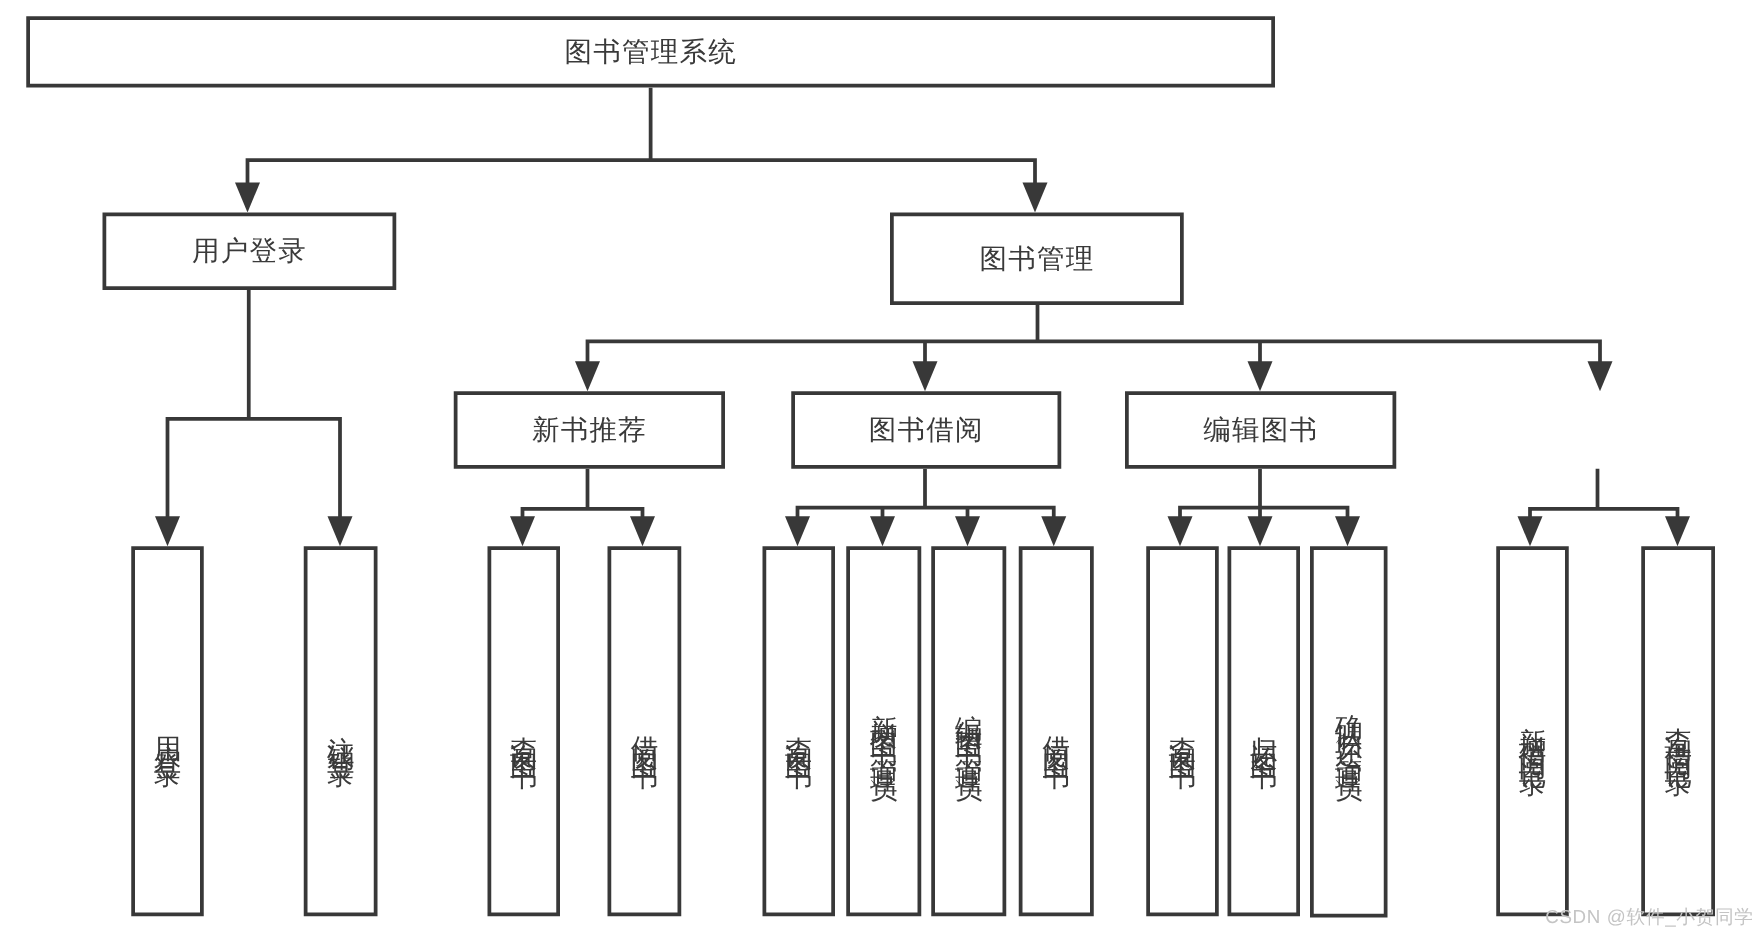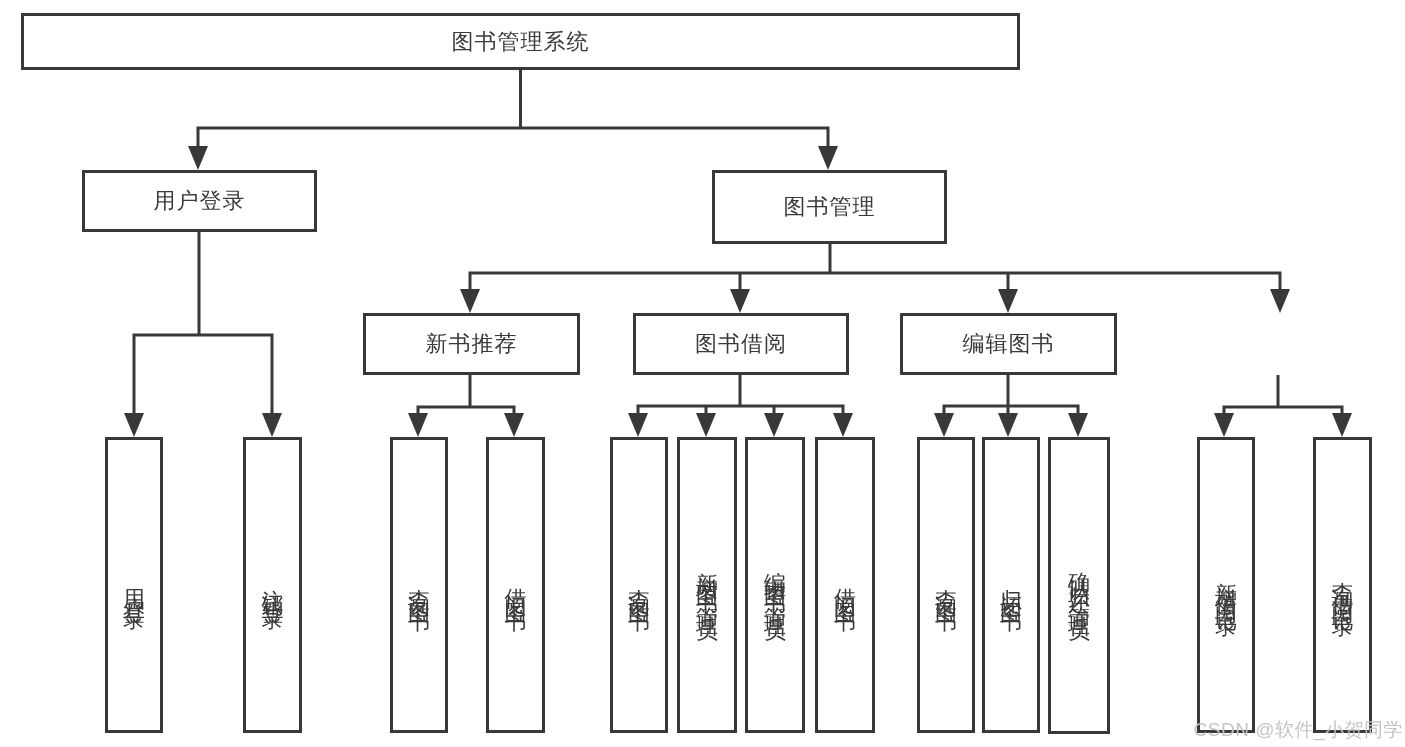--- a/index.html
+++ b/index.html
@@ -53,21 +53,21 @@
     font-size: 22px;
     line-height: 1;
     letter-spacing: 7px;
     color: var(--text, #3a3a3a);
     white-space: nowrap;
   }
   #watermark {
     position: absolute;
     right: 2px;
     bottom: 4px;
-    font-size: 19px;
+    font-size: 15px;
     letter-spacing: 0.5px;
     color: var(--wm, #c4c4c4);
     z-index: 10;
     white-space: nowrap;
     text-align: center;
   }
 </style>
 </head>
 <body>
 

